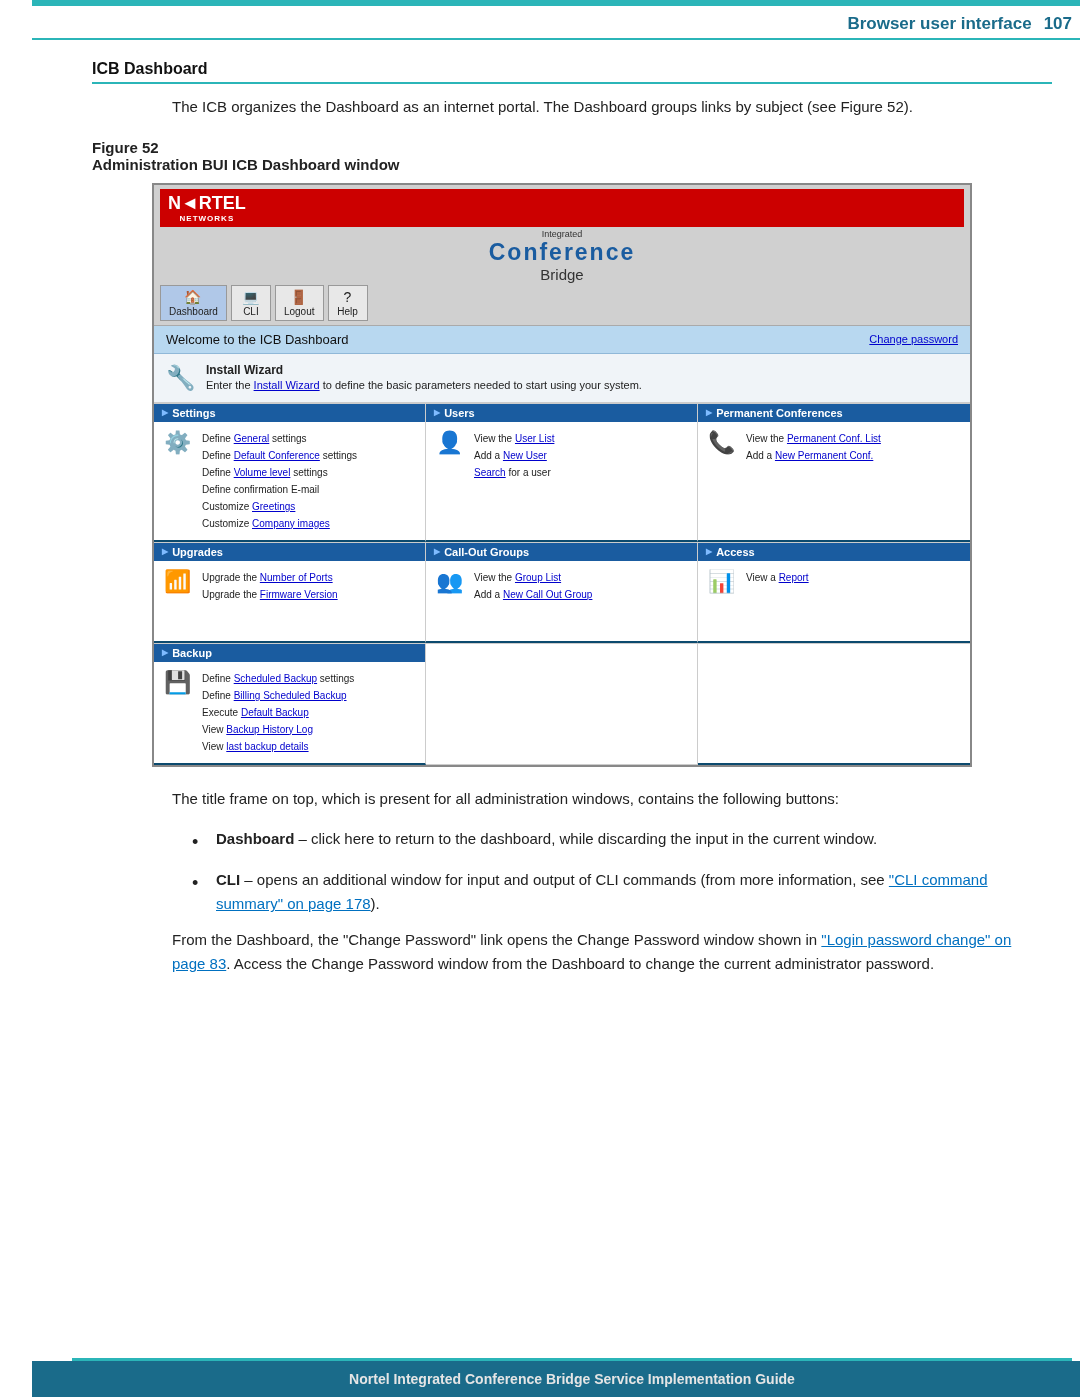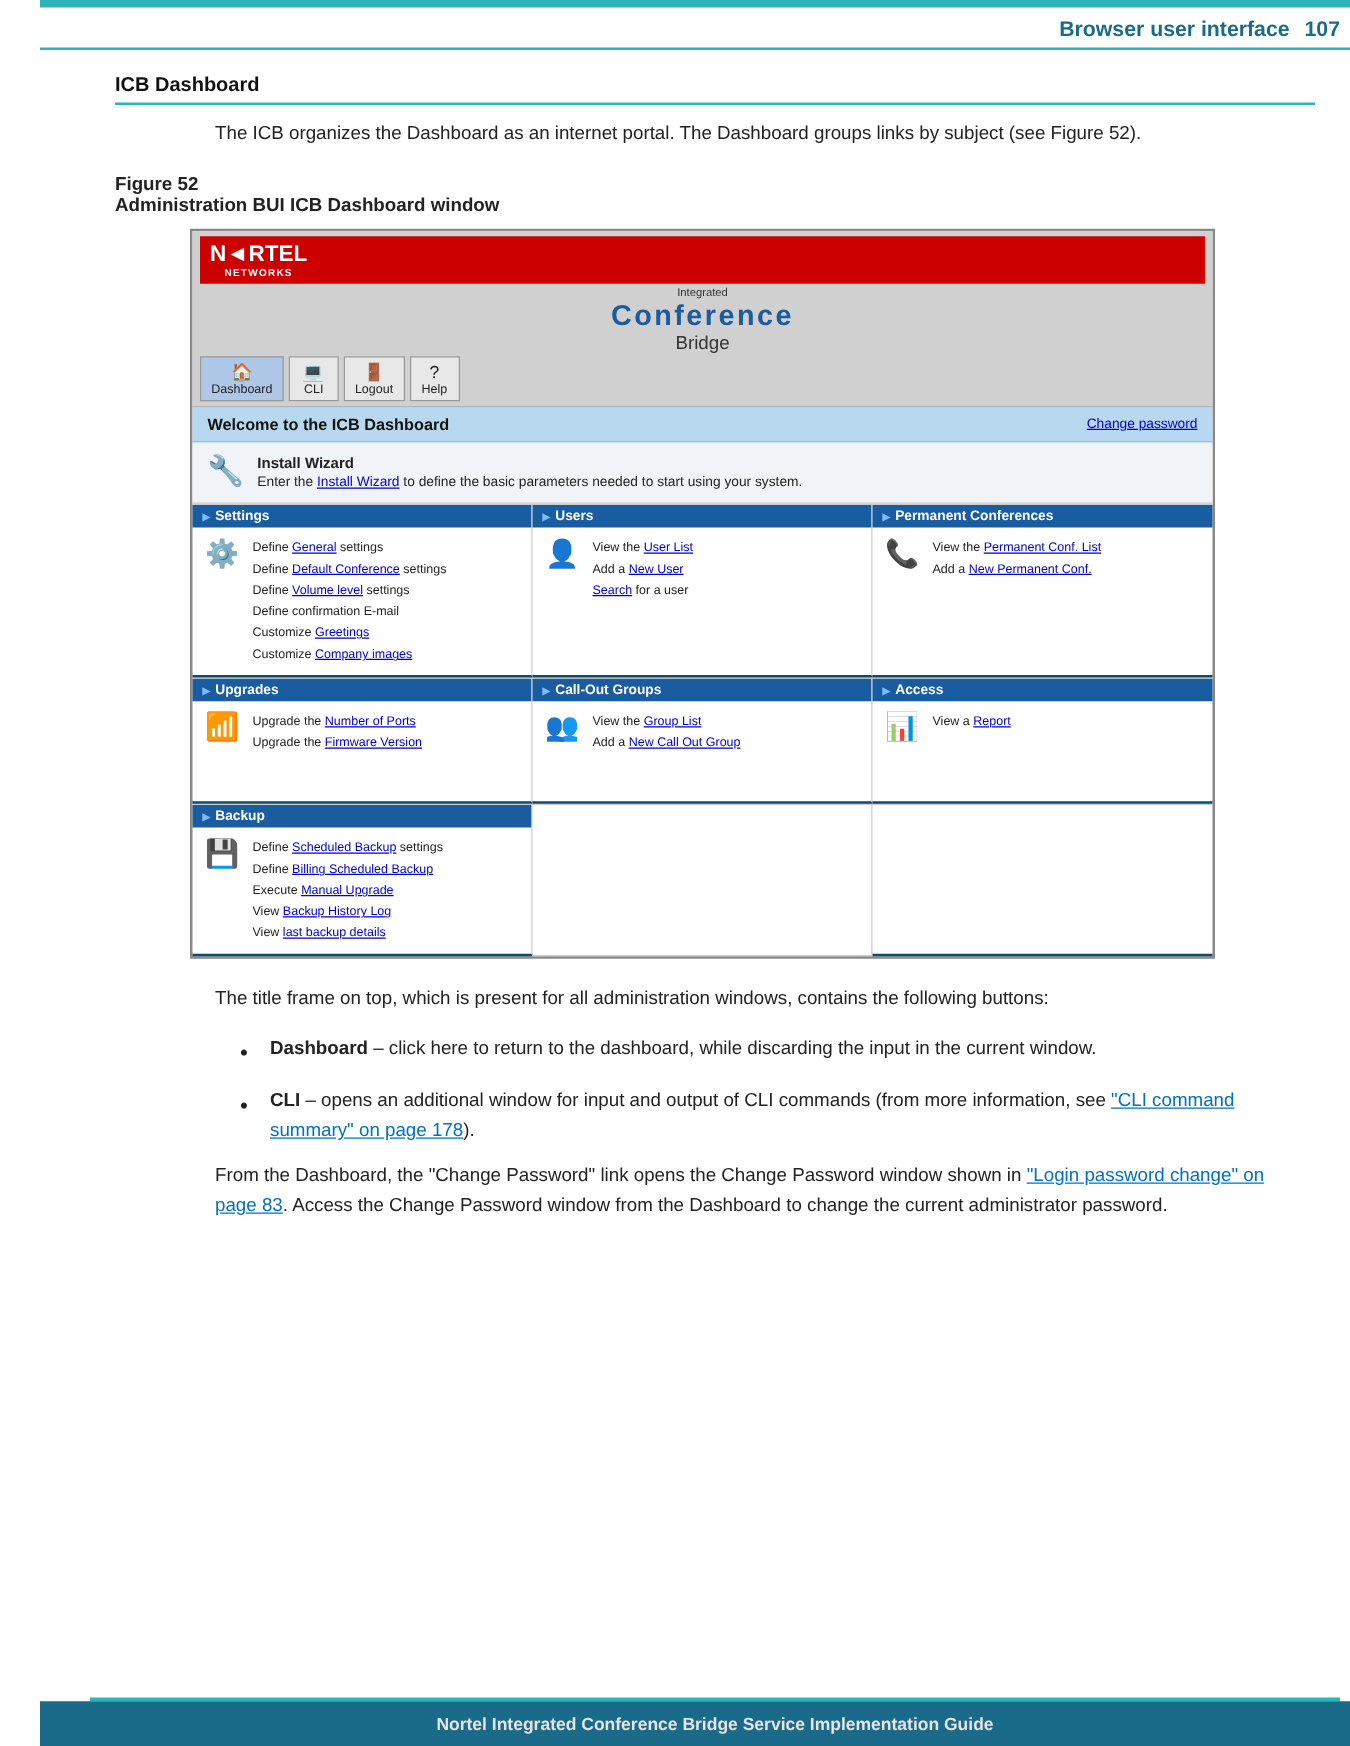--- a/index.html
+++ b/index.html
@@ -198,21 +198,21 @@
     .dash-welcome-bar {
       background: #b8d8f0;
       padding: 6px 12px;
       display: flex;
       justify-content: space-between;
       align-items: center;
       border-bottom: 1px solid #90b8d8;
     }
 
     .dash-welcome-text {
-      font-weight: bold;
+      font-weight: normal;
       font-size: 13px;
       color: #111;
     }
 
     .dash-change-pwd {
       color: #0000cc;
       text-decoration: underline;
       font-size: 11px;
       cursor: pointer;
     }
@@ -541,21 +541,21 @@
 
         <div class="dash-section">
           <div class="dash-section-header">
             <span>Backup</span>
           </div>
           <div class="dash-section-body">
             <span class="section-icon">💾</span>
             <div class="section-links">
               Define <a>Scheduled Backup</a> settings<br>
               Define <a>Billing Scheduled Backup</a><br>
-              Execute <a>Manual Upgrade</a><br>
+              Execute <a>Default Backup</a><br>
               View <a>Backup History Log</a><br>
               View <a>last backup details</a>
             </div>
           </div>
         </div>
 
         <div class="dash-section-empty"></div>
         <div class="dash-section" style="border-right:none;"></div>
       </div>
 

